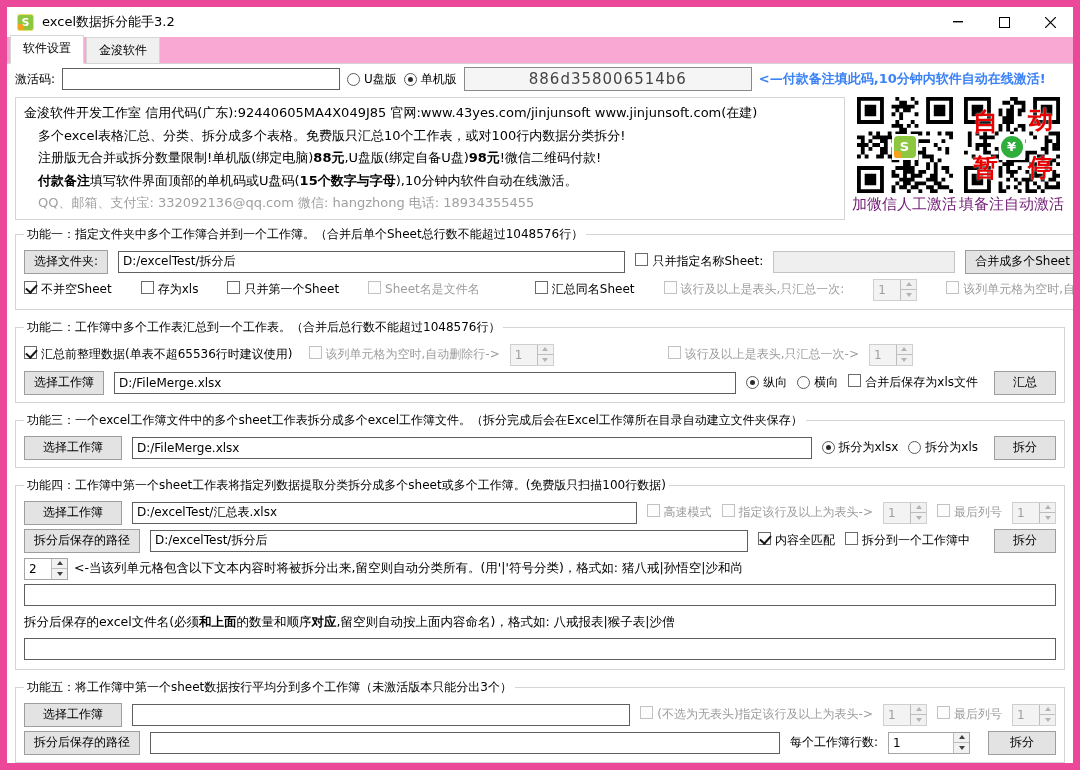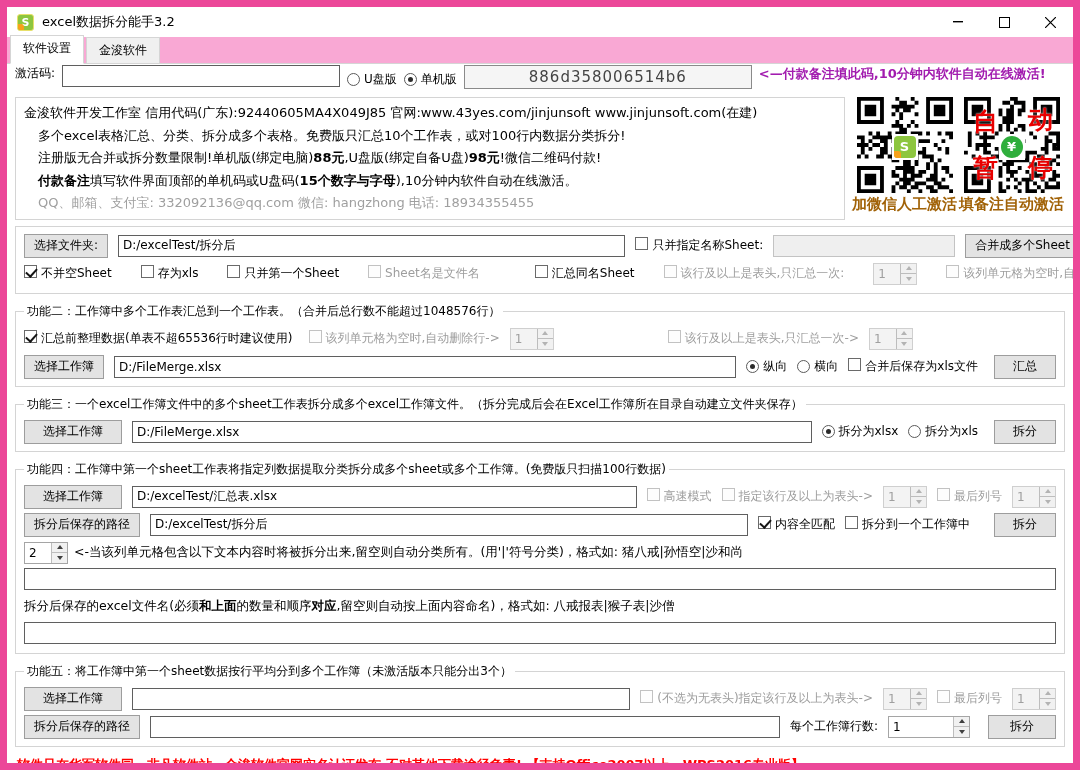--- a/index.html
+++ b/index.html
@@ -12,37 +12,37 @@
 .appicon::before{content:"S";position:absolute;inset:0;color:#fff;font-weight:bold;font-size:11px;text-align:center;line-height:15px}
 .appicon::after{content:"";position:absolute;left:0;bottom:0;width:6px;height:6px;background:#f7a11a;border-radius:0 3px 0 2px}
 .wtitle{font-size:13px}
 .winbtns{margin-left:auto;display:flex;height:100%}
 .winbtn{width:46px;height:100%;display:flex;align-items:center;justify-content:center;cursor:default}
 
 .tabstrip{display:flex;align-items:flex-end;height:27px;background:#f9a8d4;border-bottom:1px solid #d5d5d5;padding-left:3px}
 .tab{padding:4px 12px;border:1px solid #d5d5d5;border-bottom:none;background:#f0f0f0;margin-right:2px;font-size:12px}
 .tab.active{background:#fff;margin-bottom:-1px;padding-bottom:6px;border-bottom:1px solid #fff}
 
-.actrow{display:flex;height:28px;margin:1px 8px 0 8px;gap:7px}
+.actrow{display:flex;align-items:center;height:28px;margin:1px 8px 0 8px;gap:7px}
 .actrow .lab{flex:none}
 .tb{height:22px;border:1px solid #5f5f5f;background:#fff;font-family:"DejaVu Sans","Liberation Sans",sans-serif;font-size:12px;padding:1px 4px;outline:none}
 .tb.dis{background:#efefef;border-color:#c3c3c3}
 .act-input{width:278px}
 .codebox{width:288px;height:24px;border:1px solid #8a8a8a;background:#f5f5f5;display:flex;align-items:center;justify-content:center;font-size:15px;color:#444;letter-spacing:1px}
-.red{color:#a21caf;font-weight:bold}
+.red{color:#3b82f6;font-weight:bold}
 .acthint{font-size:13px;white-space:nowrap}
 
 .infowrap{display:flex;margin:4px 8px 6px 8px;gap:6px}
 .infobox{flex:1;border:1px solid #d4d4d4;padding:4px 8px;font-size:13px;line-height:22.5px}
 .infobox .ind{padding-left:14px}
 .contact{color:#9f9f9f}
 .qrpanel{width:214px;display:flex;flex:none}
 .qrblock{width:107px;text-align:center;position:relative}
 .qrblock svg{width:96px;height:96px;display:block;margin:0 auto;background:#fff}
-.qrcap{color:#a16207;font-weight:bold;font-size:15px;white-space:nowrap;margin-top:2px}
+.qrcap{color:#701a75;font-weight:normal;font-size:15px;white-space:nowrap;margin-top:2px}
 .qlogo{position:absolute;top:37px;left:50%;margin-left:-13px;width:26px;height:26px;background:#fff;display:flex;align-items:center;justify-content:center}
 .qlogo .sq{width:22px;height:22px;border-radius:4px;background:#8dc63f;color:#fff;font-weight:bold;font-size:13px;line-height:22px;position:relative}
 .qlogo .sq::before{content:"S"}
 .qlogo .sq::after{content:"";position:absolute;left:0;bottom:0;width:7px;height:7px;background:#f7a11a;border-radius:0 3px 0 3px}
 .qlogo .ci{width:22px;height:22px;border-radius:50%;background:#2fae3c;color:#fff;font-weight:bold;font-size:13px;line-height:22px}
 .qlogo .ci::before{content:"¥"}
 .qch{position:absolute;color:#e80000;font-weight:bold;font-size:25px;line-height:25px;text-shadow:0 0 2px #fff}
 .qc1{left:15px;top:12px}.qc2{right:12px;top:10px}.qc3{left:15px;top:58px}.qc4{right:12px;top:58px}
 
 fieldset{border:1px solid #d4d4d4;margin:0 8px 9px 8px;padding:3px 6px 6px 6px}
@@ -155,20 +155,21 @@
         <span class="qch qc1">自</span>
         <span class="qch qc2">动</span>
         <span class="qch qc3">暂</span>
         <span class="qch qc4">停</span>
         <div class="qrcap">填备注自动激活</div>
       </div>
     </div>
   </div>
 
   <fieldset>
+    <legend>功能一：指定文件夹中多个工作簿合并到一个工作簿。（合并后单个Sheet总行数不能超过1048576行）</legend>
     <div class="frow">
       <button class="btn">选择文件夹:</button>
       <input class="tb grow" value="D:/excelTest/拆分后" style="">
       <label class="cb">
         <span class="cbox"></span>
         <span>只并指定名称Sheet:</span>
       </label>
       <input class="tb dis" style="width: 182px;" value="">
       <button class="btn">合并成多个Sheet</button>
       <button class="btn">合并成1个Sheet</button>

